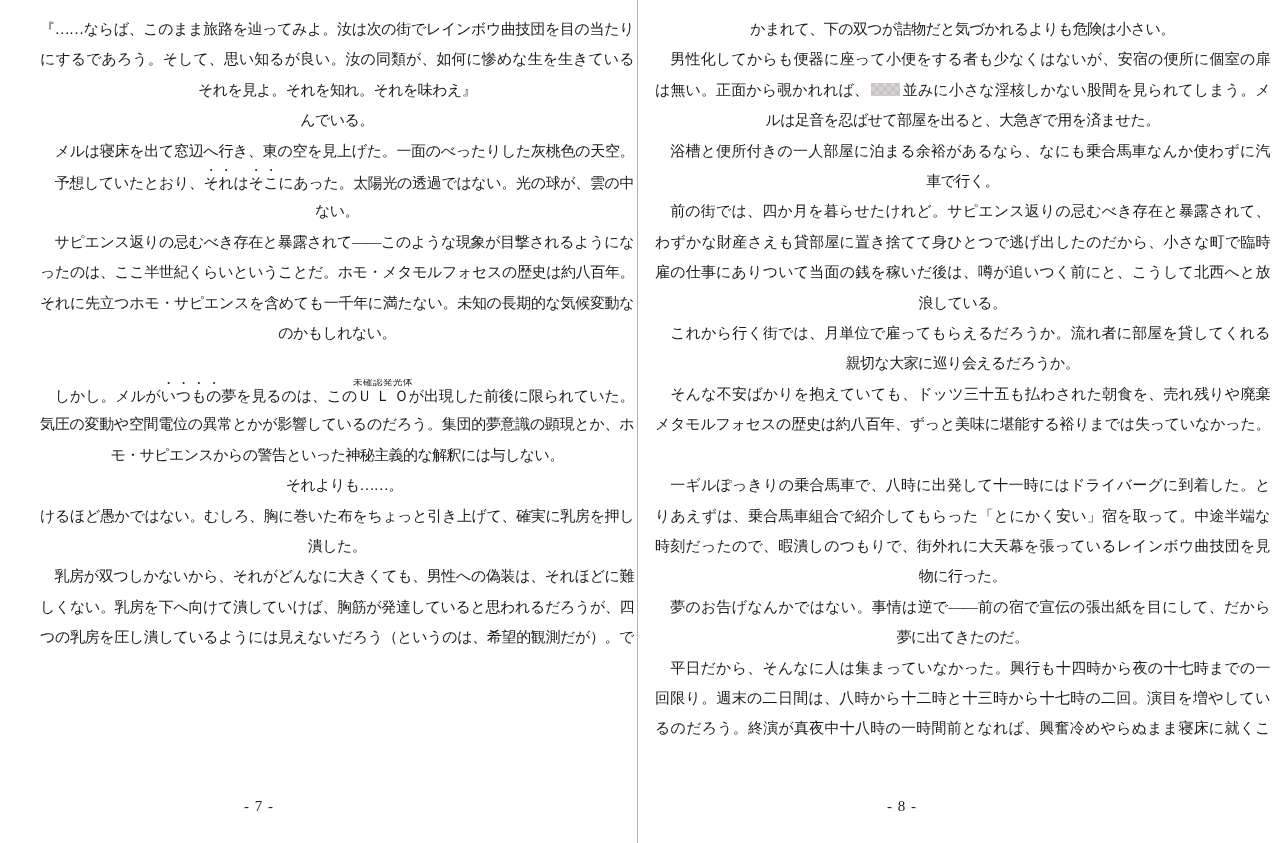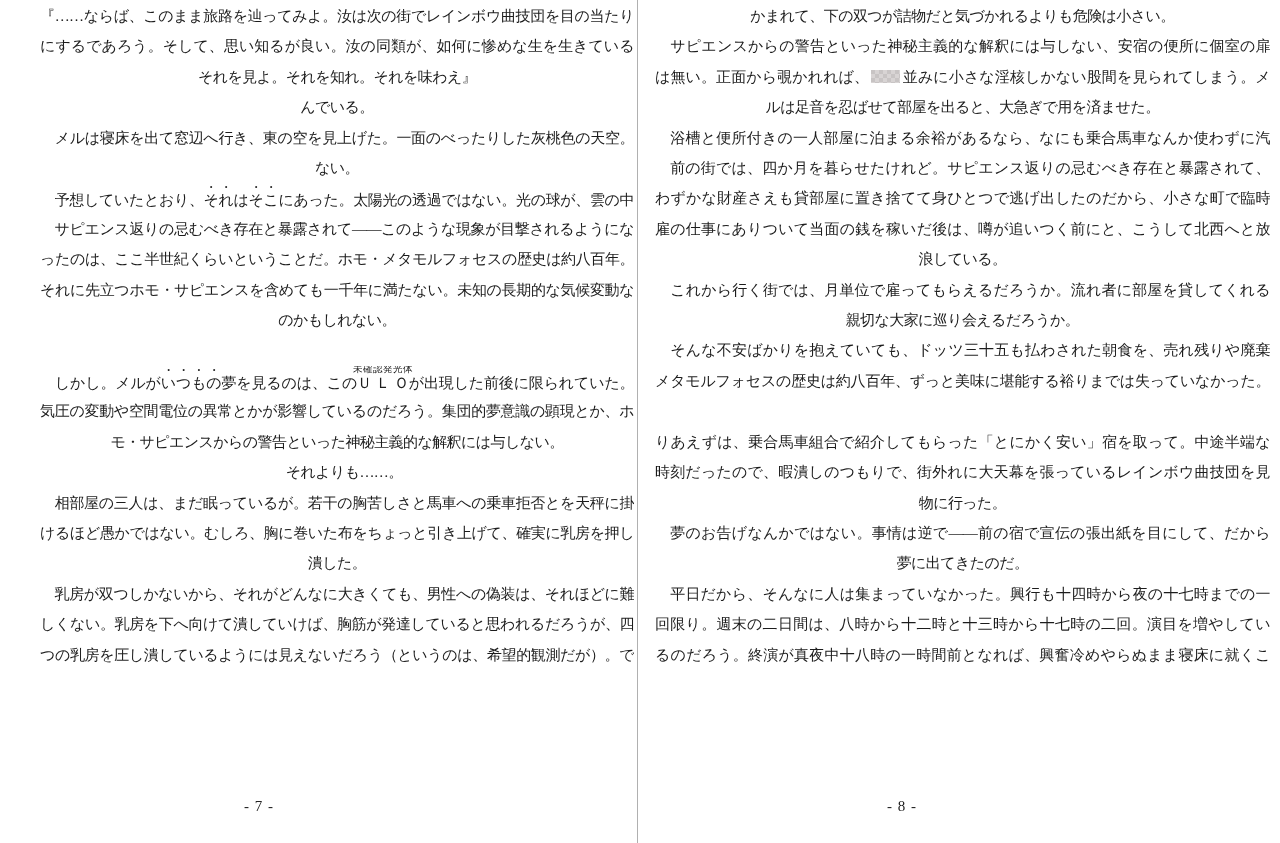--- a/index.html
+++ b/index.html
@@ -23,21 +23,21 @@
   .divider {
     position: absolute;
     left: 637px;
     top: 0;
     width: 1px;
     height: 843px;
     background: #b0b0b0;
   }
   .page {
     position: absolute;
-    top: 1px;
+    top: 14px;
   }
   .page-left  { left: 40px;  width: 594px; }
   .page-right { left: 655px; width: 615px; }
   .line {
     height: 30.42px;
     line-height: 30.42px;
     font-size: 15px;
     letter-spacing: -0.6px;
     position: relative;
     white-space: nowrap;
@@ -96,54 +96,55 @@
 </head>
 <body>
 
 <div class="spread">
   <div class="page page-left">
       <div class="line full"><span>『……ならば、このまま旅路を辿ってみよ。汝は次の街でレインボウ曲技団を目の当たり</span></div>
       <div class="line full"><span>にするであろう。そして、思い知るが良い。汝の同類が、如何に惨めな生を生きているか。</span></div>
       <div class="line short"><span>それを見よ。それを知れ。それを味わえ』</span></div>
       <div class="line short"><span>んでいる。</span></div>
       <div class="line full"><span>　メルは寝床を出て窓辺へ行き、東の空を見上げた。一面のべったりした灰桃色の天空。</span></div>
+      <div class="line full"><span>　予想していたとおり、</span><span class="em">それ</span><span>は</span><span class="em">そこ</span><span>にあった。太陽光の透過ではない。光の球が、雲の中</span></div>
       <div class="line short"><span>ない。</span></div>
-      <div class="line full"><span>　予想していたとおり、</span><span class="em">それ</span><span>は</span><span class="em">そこ</span><span>にあった。太陽光の透過ではない。光の球が、雲の中</span></div>
       <div class="line full"><span>　サピエンス返りの忌むべき存在と暴露されて――このような現象が目撃されるようにな</span></div>
       <div class="line full"><span>ったのは、ここ半世紀くらいということだ。ホモ・メタモルフォセスの歴史は約八百年。</span></div>
       <div class="line full"><span>それに先立つホモ・サピエンスを含めても一千年に満たない。未知の長期的な気候変動な</span></div>
       <div class="line short"><span>のかもしれない。</span></div>
       <div class="line blank"></div>
       <div class="line full"><span>　しかし。メルが</span><span class="em">いつもの</span><span>夢を見るのは、この</span><span class="ruby-wrap">Ｕ Ｌ Ｏ<span class="ruby-rt">未確認発光体</span></span><span>が出現した前後に限られていた。</span></div>
       <div class="line full"><span>気圧の変動や空間電位の異常とかが影響しているのだろう。集団的夢意識の顕現とか、ホ</span></div>
       <div class="line short"><span>モ・サピエンスからの警告といった神秘主義的な解釈には与しない。</span></div>
       <div class="line short"><span>　それよりも……。</span></div>
-      <div class="line full"><span>　相部屋の三人は、まだ眠っているが。若干の胸苦しさと馬車への乗車拒否とを天秤に掛</span></div>
       <div class="line full"><span>けるほど愚かではない。むしろ、胸に巻いた布をちょっと引き上げて、確実に乳房を押し</span></div>
       <div class="line short"><span>潰した。</span></div>
       <div class="line full"><span>　乳房が双つしかないから、それがどんなに大きくても、男性への偽装は、それほどに難</span></div>
       <div class="line full"><span>しくない。乳房を下へ向けて潰していけば、胸筋が発達していると思われるだろうが、四</span></div>
       <div class="line full"><span>つの乳房を圧し潰しているようには見えないだろう（というのは、希望的観測だが）。でき</span></div>
     </div>
   <div class="divider"></div>
   <div class="page page-right">
       <div class="line short"><span>かまれて、下の双つが詰物だと気づかれるよりも危険は小さい。</span></div>
-      <div class="line full"><span>　サピエンスからの警告といった神秘主義的な解釈には与しない、安宿の便所に個室の扉</span></div>
+      <div class="line full"><span>　男性化してからも便器に座って小便をする者も少なくはないが、安宿の便所に個室の扉</span></div>
       <div class="line full"><span>は無い。正面から覗かれれば、</span><span class="censor-box"></span><span>並みに小さな淫核しかない股間を見られてしまう。メ</span></div>
       <div class="line short"><span>ルは足音を忍ばせて部屋を出ると、大急ぎで用を済ませた。</span></div>
       <div class="line full"><span>　浴槽と便所付きの一人部屋に泊まる余裕があるなら、なにも乗合馬車なんか使わずに汽</span></div>
+      <div class="line short"><span>車で行く。</span></div>
       <div class="line full"><span>　前の街では、四か月を暮らせたけれど。サピエンス返りの忌むべき存在と暴露されて、</span></div>
       <div class="line full"><span>わずかな財産さえも貸部屋に置き捨てて身ひとつで逃げ出したのだから、小さな町で臨時</span></div>
       <div class="line full"><span>雇の仕事にありついて当面の銭を稼いだ後は、噂が追いつく前にと、こうして北西へと放</span></div>
       <div class="line short"><span>浪している。</span></div>
       <div class="line full"><span>　これから行く街では、月単位で雇ってもらえるだろうか。流れ者に部屋を貸してくれる</span></div>
       <div class="line short"><span>親切な大家に巡り会えるだろうか。</span></div>
       <div class="line full"><span>　そんな不安ばかりを抱えていても、ドッツ三十五も払わされた朝食を、売れ残りや廃棄</span></div>
       <div class="line full"><span>メタモルフォセスの歴史は約八百年、ずっと美味に堪能する裕りまでは失っていなかった。</span></div>
       <div class="line blank"></div>
+      <div class="line full"><span>　一ギルぽっきりの乗合馬車で、八時に出発して十一時にはドライバーグに到着した。と</span></div>
       <div class="line full"><span>りあえずは、乗合馬車組合で紹介してもらった「とにかく安い」宿を取って。中途半端な</span></div>
       <div class="line full"><span>時刻だったので、暇潰しのつもりで、街外れに大天幕を張っているレインボウ曲技団を見</span></div>
       <div class="line short"><span>物に行った。</span></div>
       <div class="line full"><span>　夢のお告げなんかではない。事情は逆で――前の宿で宣伝の張出紙を目にして、だから</span></div>
       <div class="line short"><span>夢に出てきたのだ。</span></div>
       <div class="line full"><span>　平日だから、そんなに人は集まっていなかった。興行も十四時から夜の十七時までの一</span></div>
       <div class="line full"><span>回限り。週末の二日間は、八時から十二時と十三時から十七時の二回。演目を増やしてい</span></div>
       <div class="line full"><span>るのだろう。終演が真夜中十八時の一時間前となれば、興奮冷めやらぬまま寝床に就くこ</span></div>
     </div>
   <div class="page-number page-number-left">- 7 -</div>

